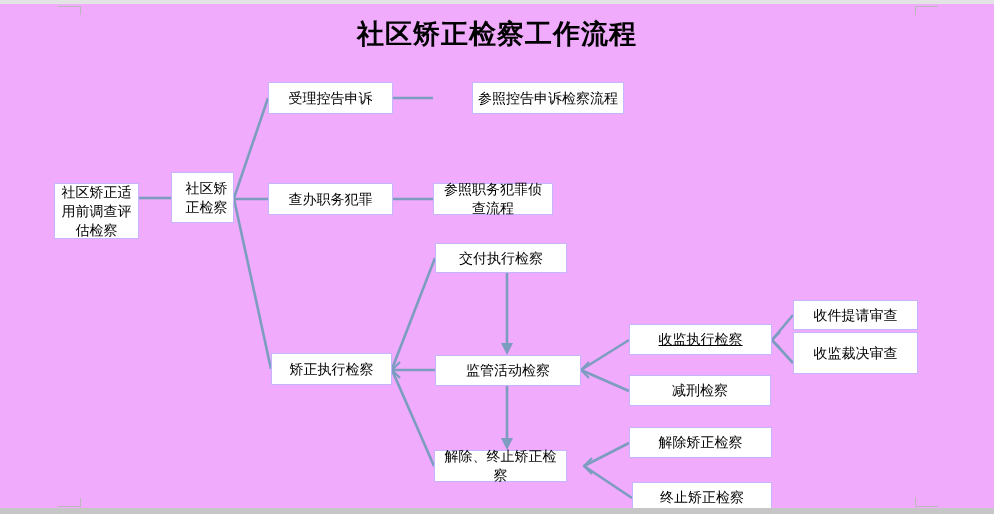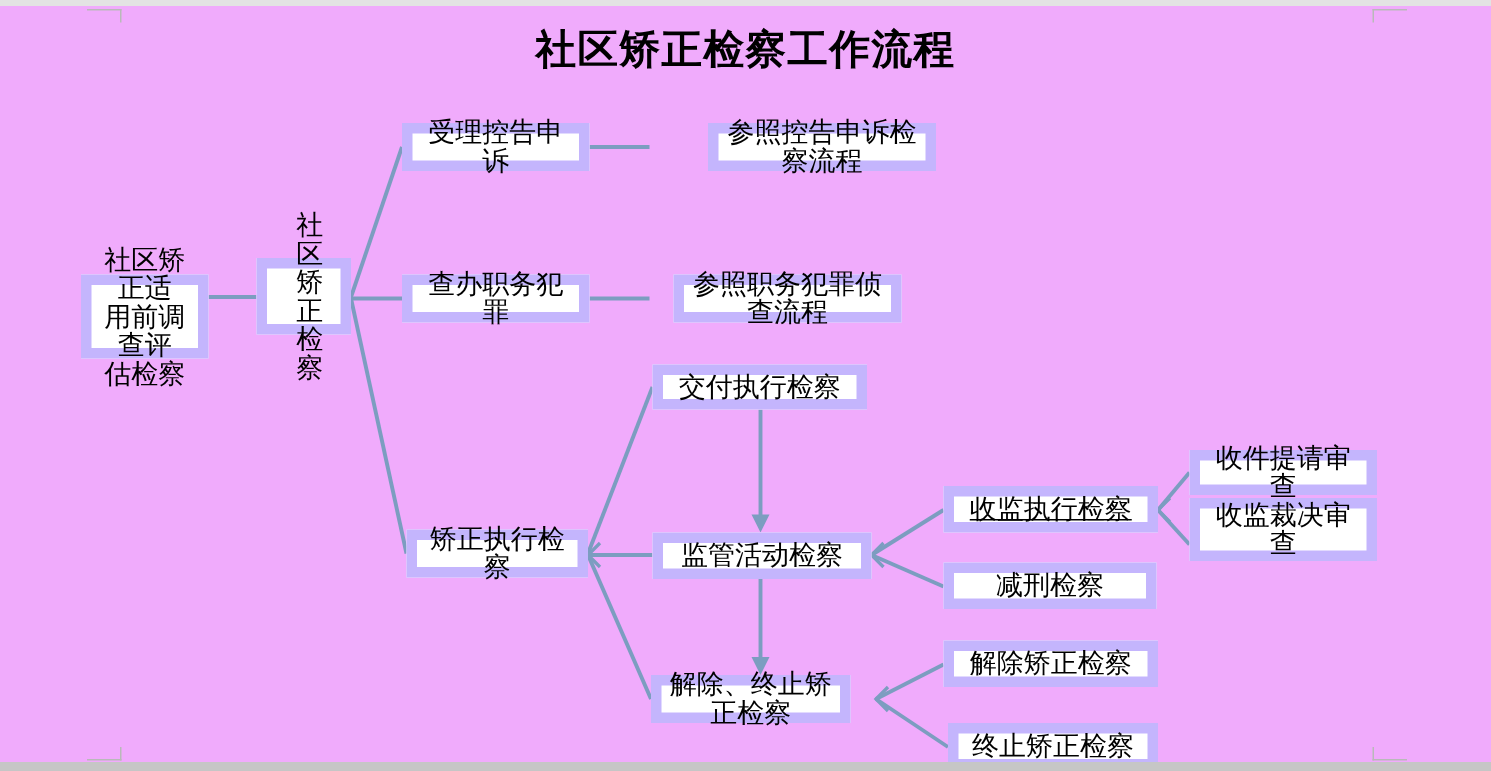--- a/index.html
+++ b/index.html
@@ -58,24 +58,24 @@
   
   .connectors {
     position: absolute;
     left: 0; top: 0;
     width: 994px; height: 514px;
   }
 
   .node {
     position: absolute;
     box-sizing: border-box;
-    border: 7px solid #c4b5fd;
+    border: 1px solid #c4b5fd;
     background: #ffffff;
     color: #000000;
-    font-size: 18px;
+    font-size: 14px;
     line-height: 19px;
     display: flex;
     align-items: center;
     justify-content: center;
     text-align: center;
     padding: 0 4px;
     white-space: pre-line;
   }
 </style>
 </head>
@@ -134,23 +134,23 @@
   </svg>
 
   <div class="node" style="left:54px;  top:161px; width:85px;  height:56px;margin-top:22px;">社区矫正适
 用前调查评
 估检察</div>
   <div class="node" style="left:171px; top:172px; width:63px;  height:51px;padding-left:12px;">社区矫
 正检察</div>
   <div class="node" style="left:268px; top:82px;  width:125px; height:32px;">受理控告申诉</div>
   <div class="node" style="left:433px; top:82px;  width:152px; height:32px;margin-left:39px;">参照控告申诉检察流程</div>
   <div class="node" style="left:268px; top:183px; width:125px; height:32px;">查办职务犯罪</div>
-  <div class="node" style="left:433px; top:183px; width:152px; height:32px;margin-left:16px;">参照职务犯罪侦查流程</div>
+  <div class="node" style="left:433px; top:183px; width:120px; height:32px;">参照职务犯罪侦查流程</div>
   <div class="node" style="left:271px; top:353px; width:121px; height:32px;">矫正执行检察</div>
-  <div class="node" style="left:435px; top:243px; width:143px; height:30px;">交付执行检察</div>
+  <div class="node" style="left:435px; top:243px; width:132px; height:30px;">交付执行检察</div>
   <div class="node" style="left:435px; top:355px; width:146px; height:31px;">监管活动检察</div>
   <div class="node" style="left:629px; top:324px; width:143px; height:31px;text-decoration:underline;">收监执行检察</div>
   <div class="node" style="left:629px; top:375px; width:142px; height:31px;text-align:center;">减刑检察</div>
   <div class="node" style="left:793px; top:300px; width:125px; height:30px;">收件提请审查</div>
   <div class="node" style="left:793px; top:332px; width:125px; height:42px;">收监裁决审查</div>
   <div class="node" style="left:434px; top:450px; width:133px; height:32px;">解除、终止矫正检察</div>
   <div class="node" style="left:629px; top:427px; width:143px; height:31px;">解除矫正检察</div>
   <div class="node" style="left:632px; top:482px; width:140px; height:31px;">终止矫正检察</div>
 
   <div class="page-bottom-bar"></div>

